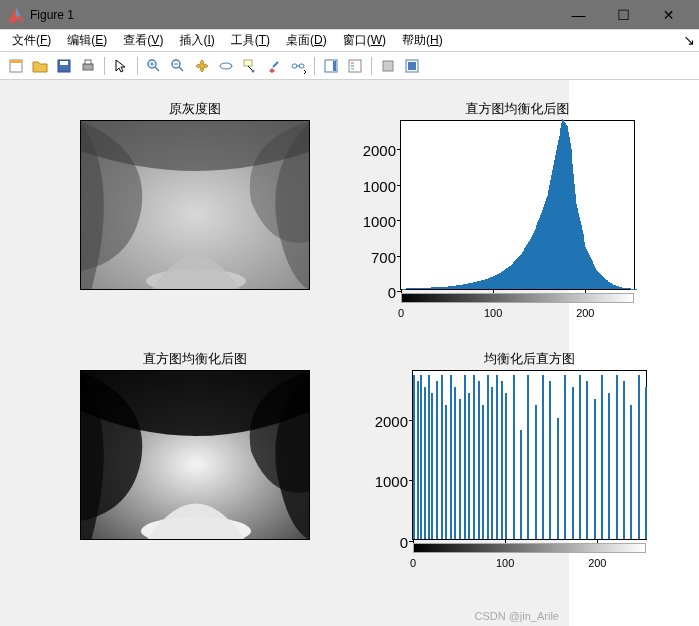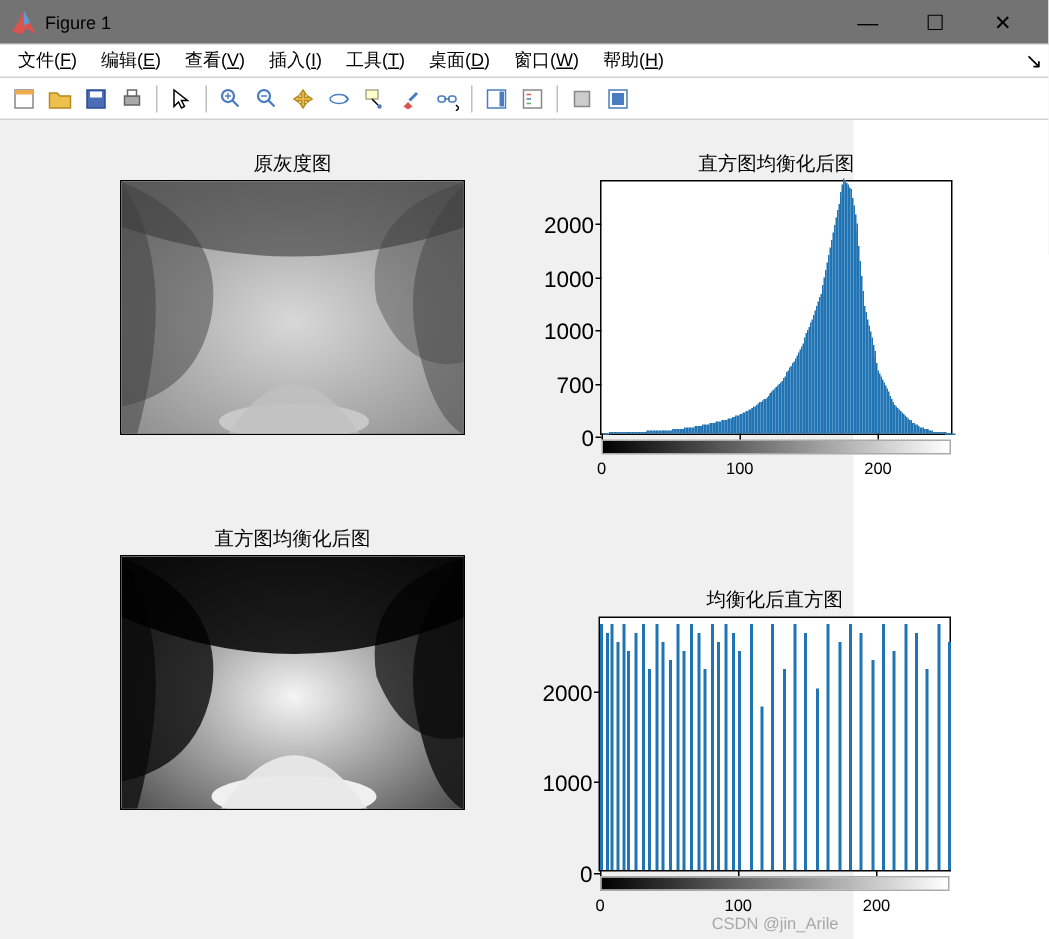--- a/index.html
+++ b/index.html
@@ -596,21 +596,21 @@
         <path d="M0 0 Q70 30 60 90 Q50 140 0 150 Z" fill="#0a0a0a" opacity="0.8"></path>
         <path d="M230 0 Q180 50 200 120 Q210 160 230 170 Z" fill="#181818" opacity="0.9"></path>
         <path d="M230 0 Q160 20 170 80 Q190 130 230 120 Z" fill="#0a0a0a" opacity="0.7"></path>
         <path d="M0 0 L230 0 L230 40 Q115 90 0 40 Z" fill="#000" opacity="0.85"></path>
         <ellipse cx="115" cy="160" rx="55" ry="14" fill="#f0f0f0"></ellipse>
         <path d="M65 170 Q115 95 165 170 Z" fill="#e8e8e8" opacity="0.95"></path>
       </svg>
     </div>
   </div>
 
-  <div class="subplot" style="left:399px; top:270px;margin-top:41px;">
+  <div class="subplot" style="left:412px; top:270px;">
     <div class="sptitle">均衡化后直方图</div>
     <div class="histbox" id="hist2">
       <div class="colorbar"></div>
     <div class="bar" style="left: 0px; height: 163.929px; width: 2px;"></div>
         <div class="bar" style="left: 3.68627px; height: 157.857px; width: 2px;"></div>
         <div class="bar" style="left: 7.37255px; height: 163.929px; width: 2px;"></div>
         <div class="bar" style="left: 11.0588px; height: 151.786px; width: 2px;"></div>
         <div class="bar" style="left: 14.7451px; height: 163.929px; width: 2px;"></div>
         <div class="bar" style="left: 18.4314px; height: 145.714px; width: 2px;"></div>
         <div class="bar" style="left: 23.0392px; height: 157.857px; width: 2px;"></div>

